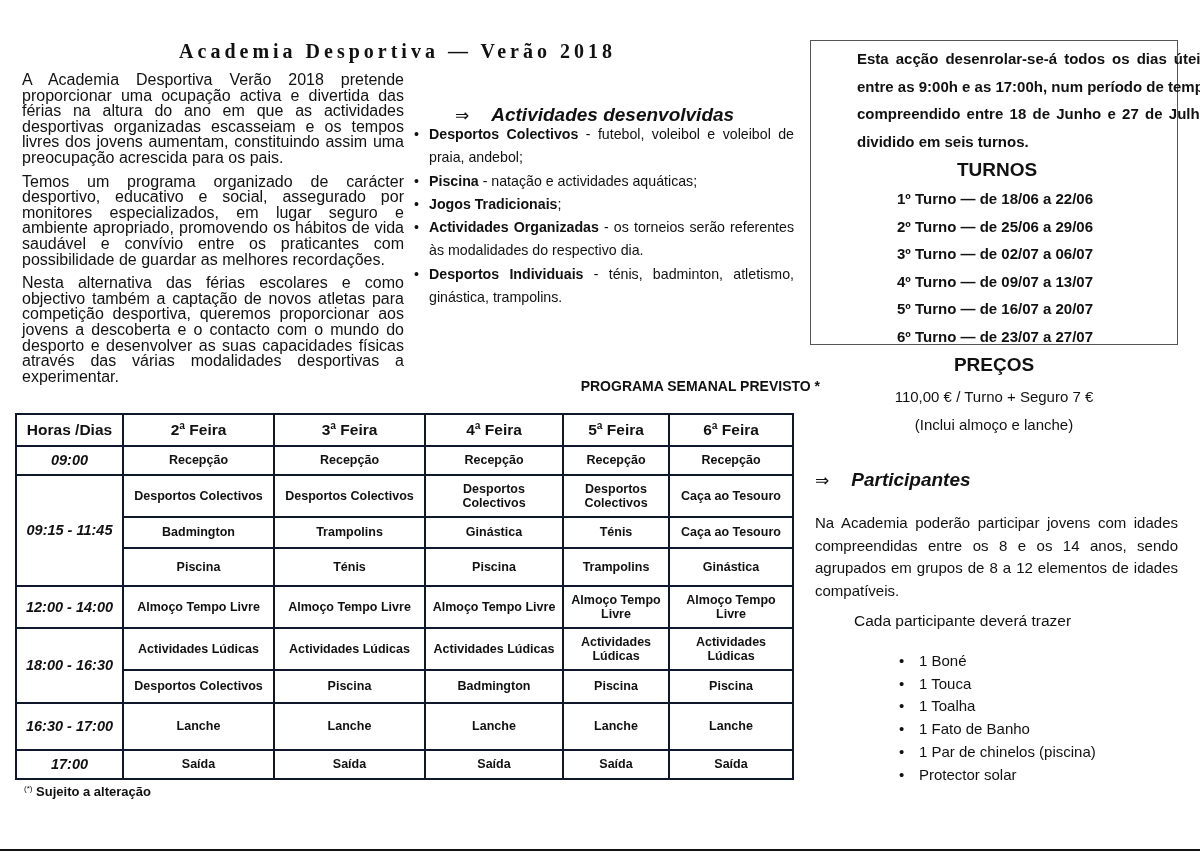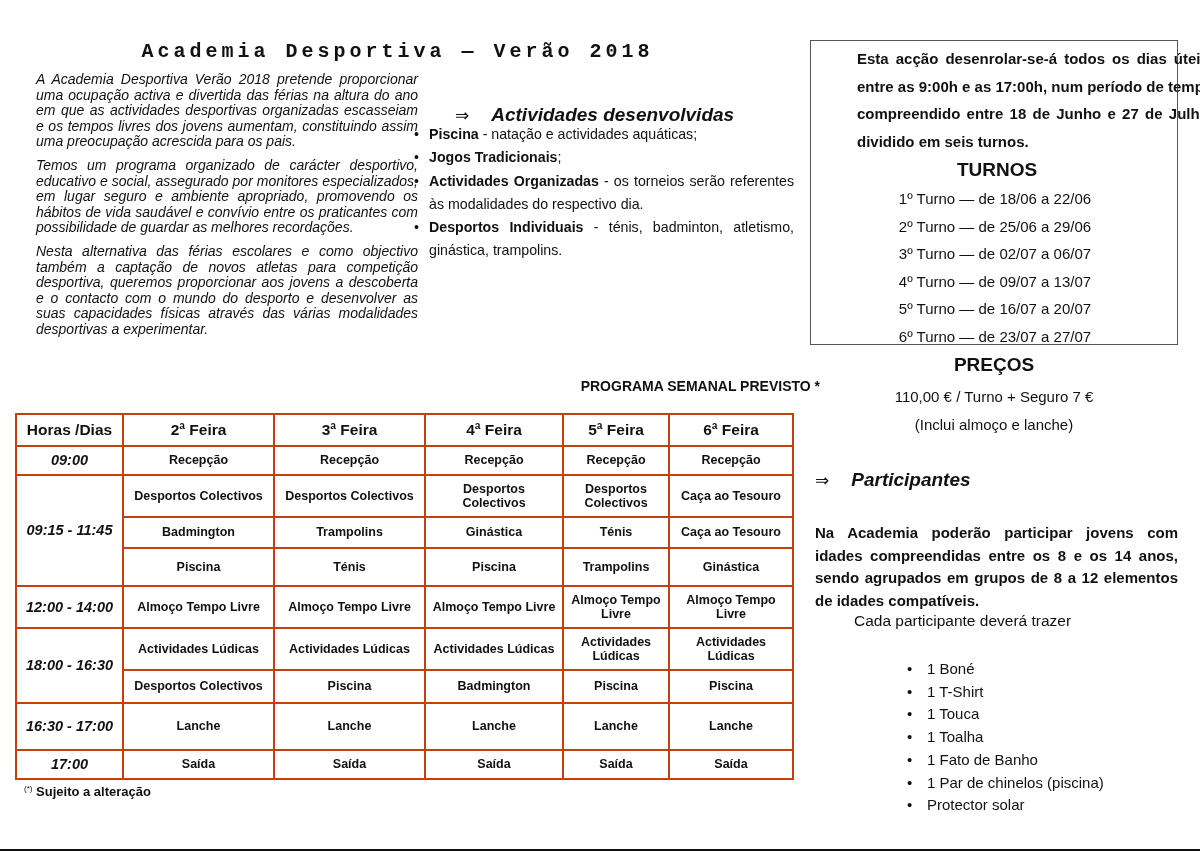--- a/index.html
+++ b/index.html
@@ -1,42 +1,42 @@
 <!DOCTYPE html>
 <html><head>
 <meta charset="utf-8">
 <style>
   html, body { margin:0; padding:0; background:#ffffff; }
   body { width:1200px; height:852px; position:relative; overflow:hidden; color:#111; font-family:"Liberation Sans", sans-serif; }
   .abs { position:absolute; }
-  .title { left:0; top:40px; width:795px; text-align:center; font-family:Liberation Mono, monospace; font-weight:bold; font-size:20px; letter-spacing:4px; }
-  .intro { left:36px; top:72px; width:382px; font-size:14px; line-height:15.6px; text-align:justify;font-style:italic; }
+  .title { left:0; top:40px; width:795px; text-align:center; font-family:Liberation Serif, serif; font-weight:bold; font-size:20px; letter-spacing:4px; }
+  .intro { left:22px; top:72px; width:382px; font-size:16px; line-height:15.6px; text-align:justify; }
   .intro p { margin:0 0 8px 0; }
   .act-head { left:455px; top:74px; font-size:19px; font-style:italic; font-weight:bold;margin-top:30px; }
   .act-head .arrow { font-style:normal; font-weight:normal; margin-right:22px; font-family:"DejaVu Sans", sans-serif; font-size:17px; }
   .act-list { left:414px; top:123px; width:380px; margin:0; padding:0; list-style:none; font-size:14.2px; line-height:23.3px; }
   .act-list li { position:relative; padding-left:15px; text-align:justify; }
   .act-list li::before { content:"•"; position:absolute; left:0; top:0; }
   .act-list b { font-weight:bold; }
   .box { left:810px; top:40px; width:368px; height:305px; border:1px solid #555; box-sizing:border-box; padding:4px 0 0 6px; }
   .box .lead { font-weight:bold; font-size:15px; line-height:27.5px; text-align:justify; width:356px;margin-left:40px; }
   .box h3 { margin:0; text-align:center; font-size:19px; font-weight:bold; line-height:30px; }
-  .box .turno { text-align:center; font-weight:normal; font-size:15px; line-height:27.5px; width:356px; }
+  .box .turno { text-align:center; font-weight:bold; font-size:15px; line-height:27.5px; width:356px; }
   .precos-h { left:810px; top:354px; width:368px; text-align:center; font-weight:bold; font-size:19px; }
   .precos-l { left:810px; width:368px; text-align:center; font-size:15px; }
   .part-head { left:815px; top:469px; font-size:19px; font-style:italic; font-weight:bold; }
   .part-head .arrow { font-style:normal; font-weight:normal; margin-right:22px; font-family:"DejaVu Sans", sans-serif; font-size:17px; }
-  .part-text { left:815px; top:512px; width:363px; font-weight:bold; font-size:15px; line-height:22.5px; text-align:justify;margin-top:10px; }
+  .part-text { left:815px; top:512px; width:363px; font-weight:normal; font-size:15px; line-height:22.5px; text-align:justify; }
   .trazer { left:854px; top:612px; font-size:15.5px; }
-  .items { left:895px; top:646px; margin:12px; padding:0; list-style:none; font-size:15px; line-height:22.7px; }
+  .items { left:895px; top:646px; margin:4px; padding:0; list-style:none; font-size:15px; line-height:22.7px; }
   .items li { position:relative; padding-left:20px; }
   .items li::before { content:"•"; position:absolute; left:0; }
   .prog-title { left:0; top:378px; width:820px; text-align:right; font-weight:bold; font-size:14px; }
   table.sched { position:absolute; left:15px; top:413px; border-collapse:collapse; font-size:12.5px; font-weight:bold; }
-  table.sched td, table.sched th { border:2px solid #c2410c; text-align:center; padding:0 4px; line-height:14.5px; }
+  table.sched td, table.sched th { border:2px solid #0f172a; text-align:center; padding:0 4px; line-height:14.5px; }
   table.sched th { font-size:15.5px; height:30px; }
   table.sched td.hr { font-size:14.5px;font-style:italic; }
   .foot { left:24px; top:784px; font-size:13px; font-weight:bold; }
   .foot sup { font-size:8px; font-weight:normal; }
   .bottom-line { left:0; top:849px; width:1200px; height:2px; background:#111; }
 </style>
 </head>
 <body>
 
 <div class="abs title">Academia Desportiva — Verão 2018</div>
@@ -45,20 +45,21 @@
   <p>A Academia Desportiva Verão 2018 pretende proporcionar uma ocupação activa e divertida das férias na altura do ano em que as actividades desportivas organizadas escasseiam e os tempos livres dos jovens aumentam, constituindo assim uma preocupação acrescida para os pais.</p>
   <p>Temos um programa organizado de carácter desportivo, educativo e social, assegurado por monitores especializados, em lugar seguro e ambiente apropriado, promovendo os hábitos de vida saudável e convívio entre os praticantes com possibilidade de guardar as melhores recordações.</p>
   <p>Nesta alternativa das férias escolares e como objectivo também a captação de novos atletas para competição desportiva, queremos proporcionar aos jovens a descoberta e o contacto  com o mundo do desporto e desenvolver as suas capacidades físicas através das várias modalidades desportivas a experimentar.</p>
 </div>
 
 <div class="abs act-head">
   <span class="arrow">⇒</span><span>Actividades desenvolvidas</span>
 </div>
 
 <ul class="abs act-list">
+  <li><b>Desportos Colectivos</b><span> -  futebol,  voleibol e voleibol de praia, andebol;</span></li>
   <li><b>Piscina</b><span> -  natação e actividades aquáticas;</span></li>
   <li><b>Jogos Tradicionais</b><span>;</span></li>
   <li><b>Actividades Organizadas</b><span>  -  os torneios serão referentes às modalidades do respectivo dia.</span></li>
   <li><b>Desportos Individuais</b><span>  -  ténis, badminton, atletismo, ginástica, trampolins.</span></li>
 </ul>
 
 <div class="abs box">
   <div class="lead">Esta acção desenrolar-se-á todos os dias úteis, entre as 9:00h e as 17:00h, num período de tempo compreendido entre 18 de Junho e 27 de Julho, dividido em seis turnos.</div>
   <h3>TURNOS</h3>
   <div class="turno">1º Turno — de 18/06 a 22/06</div>
@@ -73,21 +74,20 @@
 <div class="abs precos-l" style="top:388px;">110,00 € / Turno + Seguro 7 €</div>
 <div class="abs precos-l" style="top:416px;">(Inclui almoço e lanche)</div>
 
 <div class="abs part-head">
   <span class="arrow">⇒</span><span>Participantes</span>
 </div>
 <div class="abs part-text">Na Academia poderão participar jovens com idades compreendidas entre os 8 e os 14 anos, sendo agrupados em grupos de 8 a 12 elementos de idades compatíveis.</div>
 <div class="abs trazer">Cada participante deverá trazer</div>
 <ul class="abs items">
   <li>1 Boné</li>
-  <li>1 T-Shirt</li>
   <li>1 Touca</li>
   <li>1 Toalha</li>
   <li>1 Fato de Banho</li>
   <li>1 Par de chinelos (piscina)</li>
   <li> Protector solar</li>
 </ul>
 
 <div class="abs prog-title">PROGRAMA SEMANAL PREVISTO  *</div>
 
 <table class="sched">

